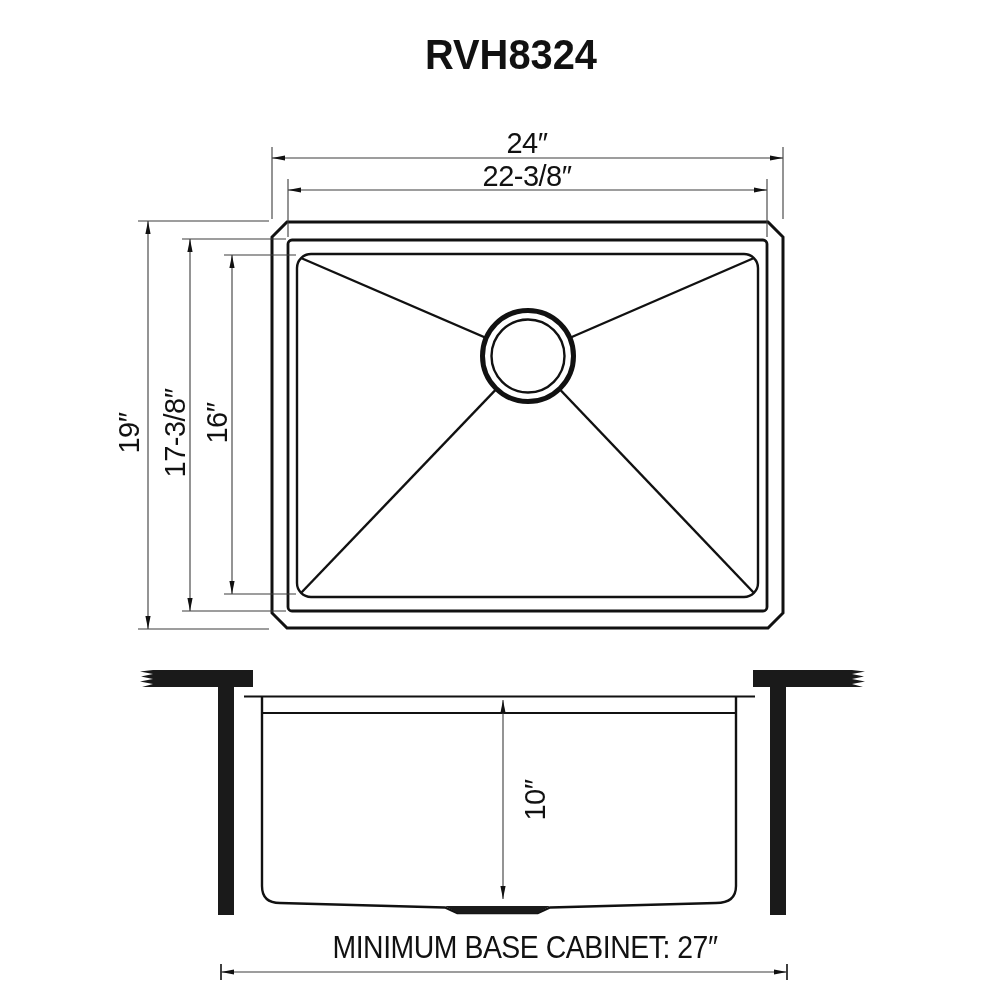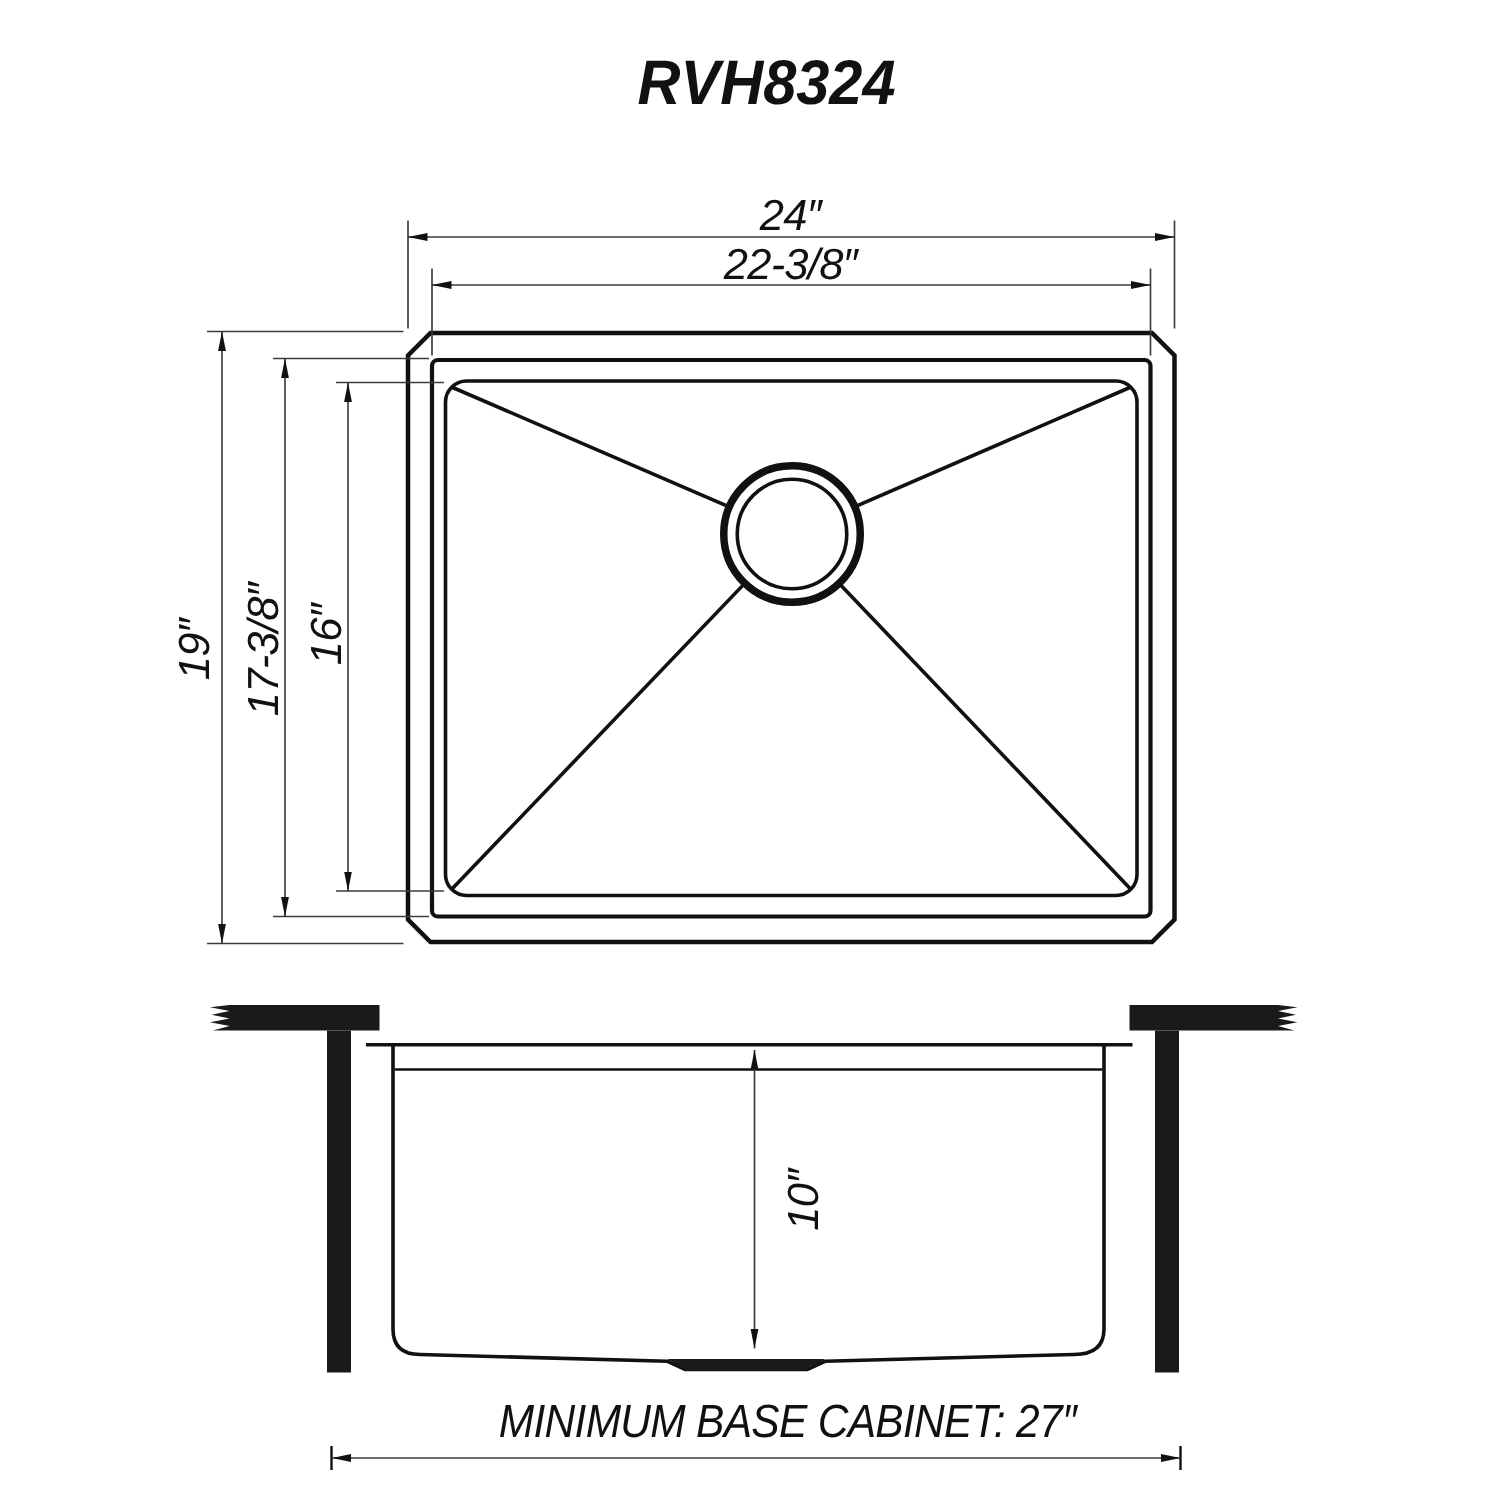--- a/index.html
+++ b/index.html
@@ -1,16 +1,16 @@
 <!DOCTYPE html>
 <html><head>
 <meta charset="utf-8">
 <style>
   html,body{margin:0;padding:0;background:#ffffff;}
-  .page{position:relative;width:1000px;height:1000px;background:#ffffff;overflow:hidden;font-style:italic;}
+  .page{position:relative;width:1000px;height:1000px;background:#ffffff;overflow:hidden;}
   svg{display:block;}
   text{font-family:"Liberation Sans","DejaVu Sans",sans-serif;fill:#111111;}
   .title-text{font-size:42px;font-weight:700;}
   .dim-text{font-size:29px;letter-spacing:-0.5px;}
   .footer-text{font-size:31px;letter-spacing:-0.5px;}
   .heavy{stroke:#111111;fill:none;}
   .thin-dim{stroke:#3c3c3c;stroke-width:1.1;fill:none;}
   .solid{fill:#1a1a1a;stroke:none;}
   .tick{stroke:#111111;stroke-width:1.6;}
 </style>

